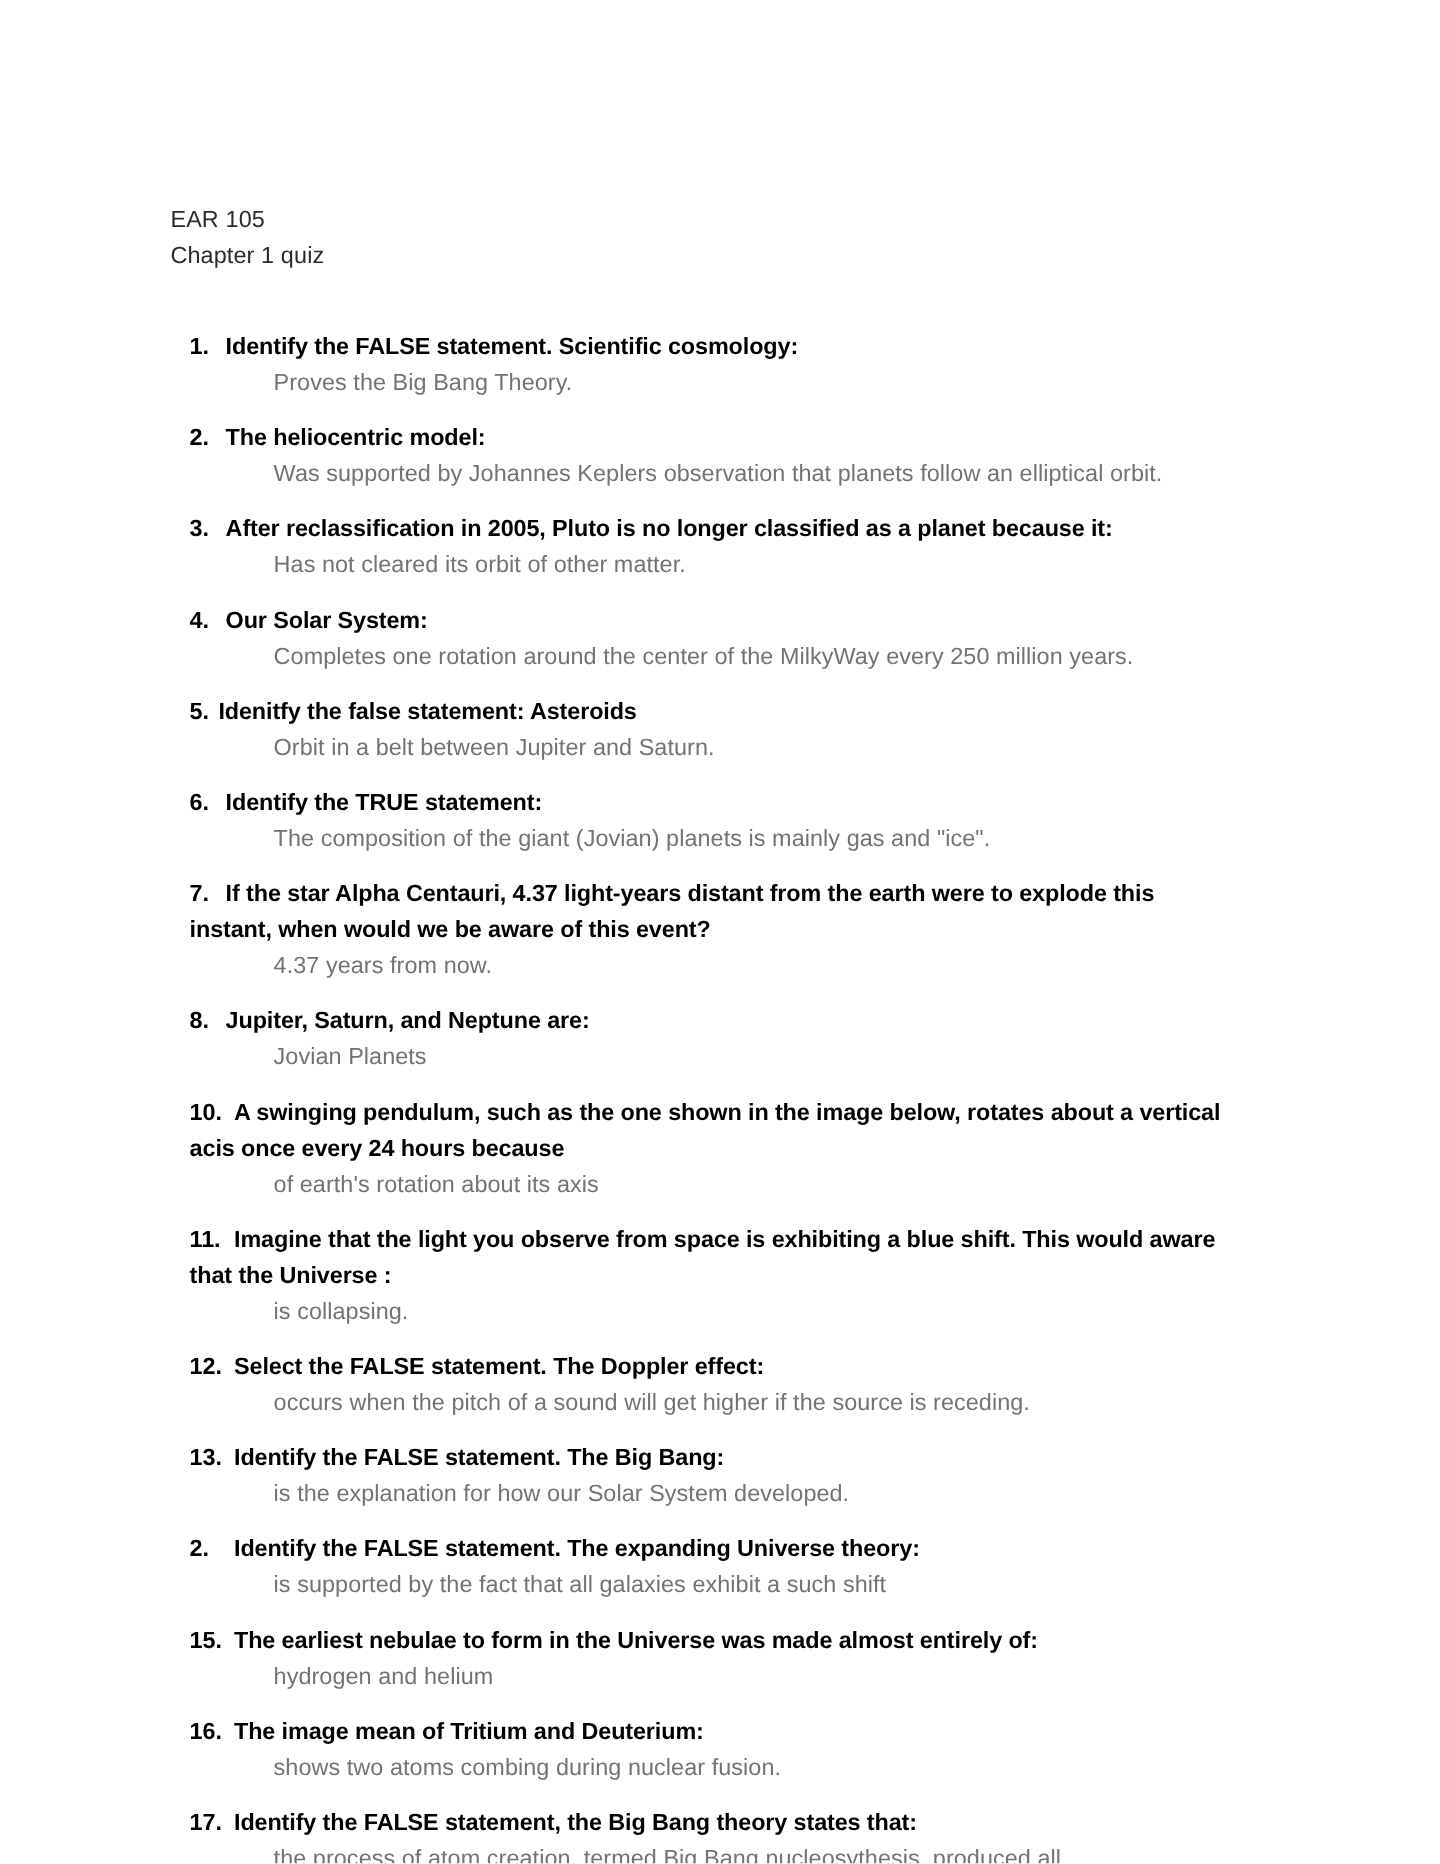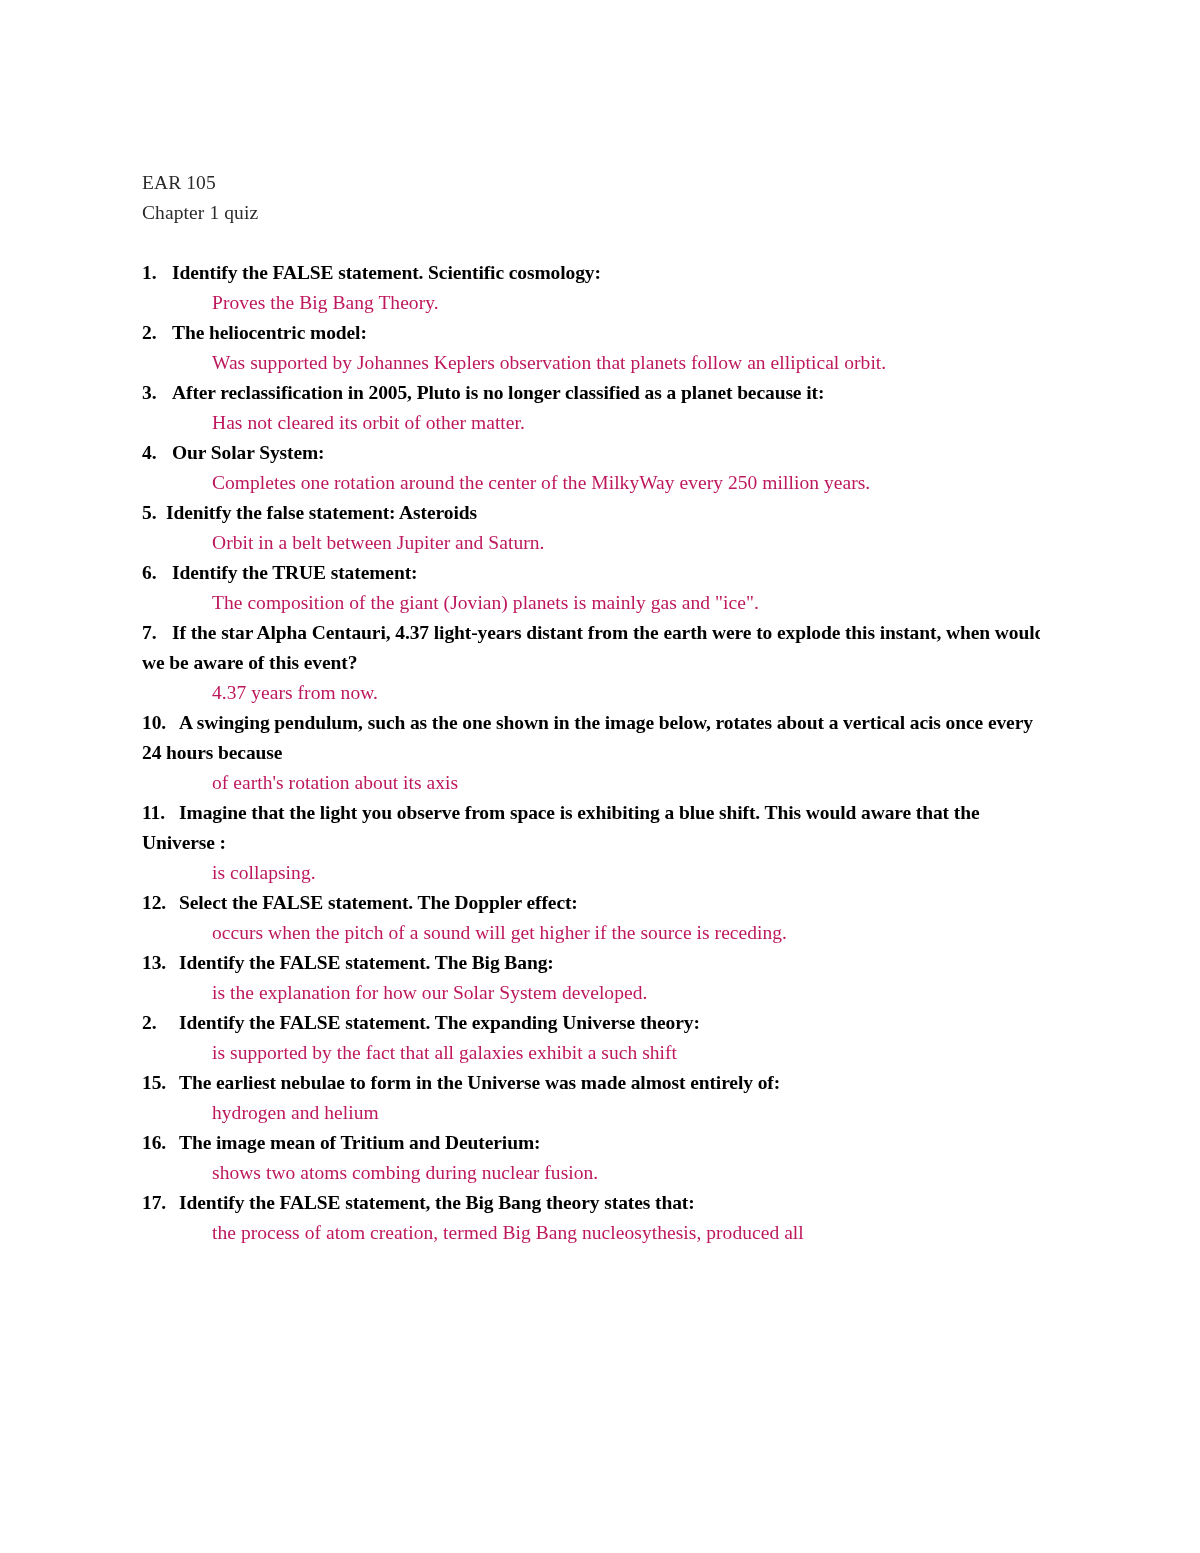--- a/index.html
+++ b/index.html
@@ -6,21 +6,21 @@
     margin: 0;
     padding: 0;
     background: #ffffff;
   }
   .page {
     width: 1040px;
     height: 1553px;
     background: #ffffff;
     position: relative;
     box-sizing: border-box;
-    font-family: Liberation Serif, serif;
+    font-family: Liberation Sans, sans-serif;
     overflow: hidden;
   }
   .doc-body {
     position: absolute;
     left: 142px;
     top: 168px;
     width: 905px;
   }
   .title-line {
     font-size: 19.5px;
@@ -31,21 +31,21 @@
   }
   .spacer {
     height: 30px;
   }
   .qa-list {
     margin: 0;
     padding: 0;
     list-style: none;
   }
   .qa-item {
-    margin: 0;
+    margin: 16px;
     padding: 0;
   }
   .question {
     font-size: 19.5px;
     line-height: 30px;
     font-weight: bold;
     color: #000000;
     letter-spacing: -0.1px;
     text-indent: 0;
   }
@@ -56,21 +56,21 @@
   }
   .qnum.wide {
     min-width: 37px;
   }
   .qnum.tight {
     min-width: 24px;
   }
   .answer {
     font-size: 19.5px;
     line-height: 30px;
-    color: #be185d;
+    color: #737373;
     font-weight: normal;
     padding-left: 70px;
     letter-spacing: 0.05px;
   }
 </style>
 </head>
 <body>
 
 <div class="page">
   <div class="doc-body">
@@ -103,20 +103,24 @@
         </li>
         <li class="qa-item">
           <div class="question"><span class="qnum">6.</span><span>Identify the TRUE statement:</span></div>
           <div class="answer">The composition of the giant (Jovian) planets is mainly gas and "ice".</div>
         </li>
         <li class="qa-item">
           <div class="question"><span class="qnum">7.</span><span>If the star Alpha Centauri, 4.37 light-years distant from the earth were to explode this instant, when would we be aware of this event?</span></div>
           <div class="answer">4.37 years from now.</div>
         </li>
         <li class="qa-item">
+          <div class="question"><span class="qnum">8.</span><span>Jupiter, Saturn, and Neptune are:</span></div>
+          <div class="answer">Jovian Planets</div>
+        </li>
+        <li class="qa-item">
           <div class="question"><span class="qnum wide">10.</span><span>A swinging pendulum, such as the one shown in the image below, rotates about a vertical acis once every 24 hours because</span></div>
           <div class="answer">of earth's rotation about its axis</div>
         </li>
         <li class="qa-item">
           <div class="question"><span class="qnum wide">11.</span><span>Imagine that the light you observe from space is exhibiting a blue shift.  This would aware that the Universe :</span></div>
           <div class="answer">is collapsing.</div>
         </li>
         <li class="qa-item">
           <div class="question"><span class="qnum wide">12.</span><span>Select the FALSE statement.  The Doppler effect:</span></div>
           <div class="answer">occurs when the pitch of a sound will get higher if the source is receding.</div>

